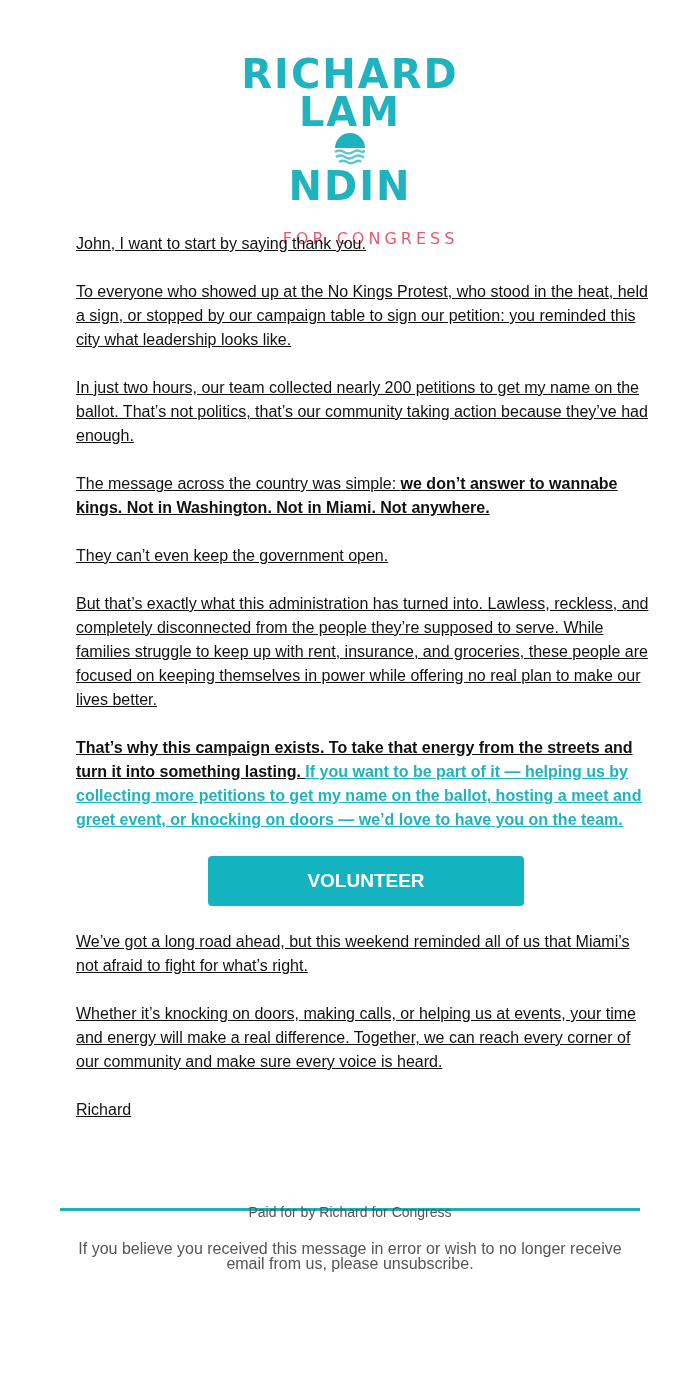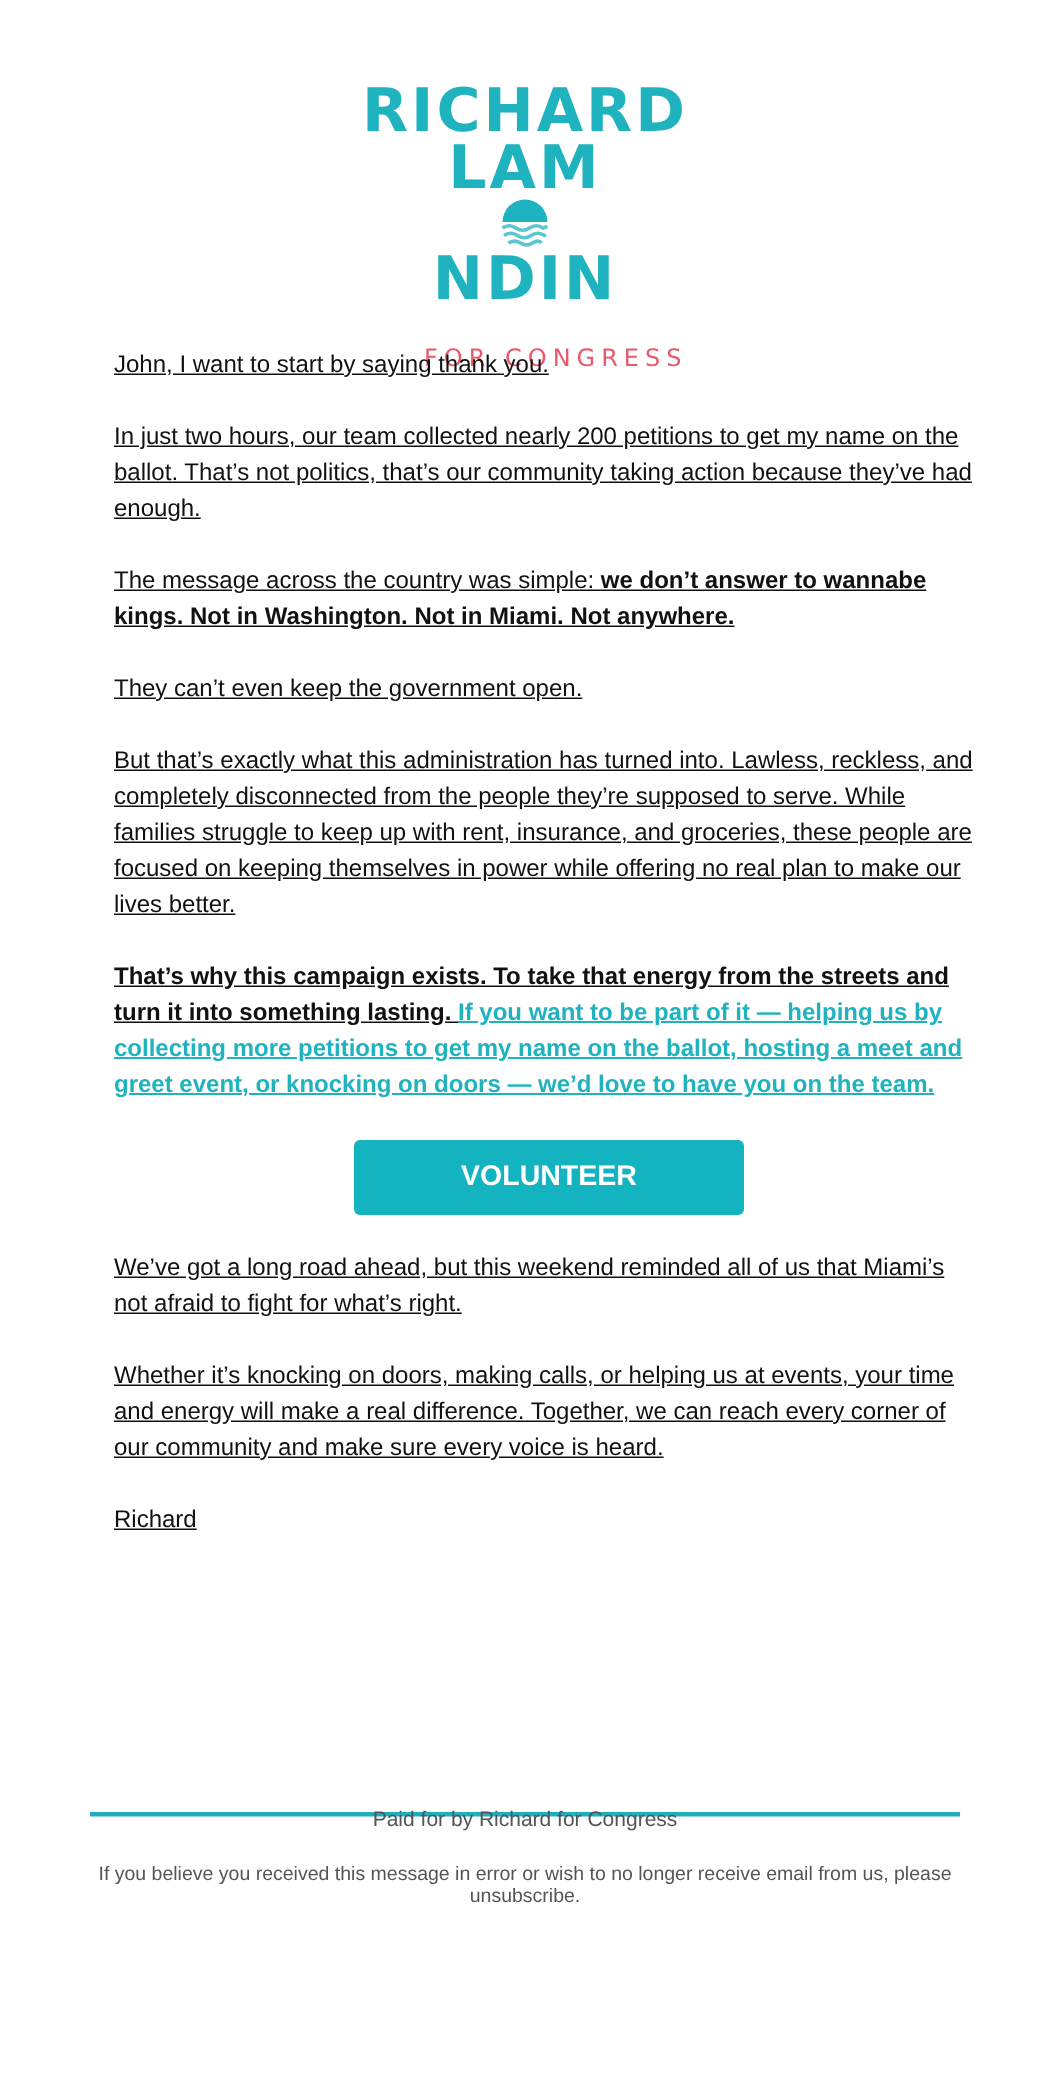--- a/index.html
+++ b/index.html
@@ -7,25 +7,25 @@
   .logo { position: absolute; left: 0; top: 55px; width: 700px; text-align: center; }
   .logo-line { font-family: "DejaVu Sans", sans-serif; font-weight: bold; color: #1fb3bf; font-size: 40px; line-height: 38px; letter-spacing: 2px; display: block; }
   .logo-line2 { display: flex; justify-content: center; align-items: center; flex-direction: column; }
   .logo-o { display: inline-block; width: 36px; height: 36px; margin: 0 1px; vertical-align: middle; }
   .logo-sub { display: block; color: #e8596b; font-family: "DejaVu Sans", sans-serif; font-size: 16px; letter-spacing: 4px; margin-top: 24px; padding-left: 41px; }
   .content { position: absolute; left: 76px; top: 232px; width: 580px; font-size: 16px; line-height: 24px; text-decoration: underline; }
   .content p { margin: 0 0 24px 0; }
   .bold { font-weight: bold; }
   .link { color: #1fb3bf; font-weight: bold; text-decoration: underline; cursor: pointer; }
   .btn-wrap { text-align: center; margin: 8px 0 24px 0; }
-  .btn { display: inline-block; width: 260px; height: 50px; line-height: 50px; background: #13b4c0; color: #ffffff; font-weight: bold; font-size: 19px; border-radius: 4px; text-align: center; cursor: pointer; }
+  .btn { display: inline-block; width: 316px; height: 50px; line-height: 50px; background: #13b4c0; color: #ffffff; font-weight: bold; font-size: 19px; border-radius: 4px; text-align: center; cursor: pointer; }
   .divider { position: absolute; left: 60px; top: 1208px; width: 580px; height: 3px; background: #20aebb; }
   .footer { position: absolute; left: 60px; top: 1204px; width: 580px; text-align: center; color: #555555; font-size: 14px; line-height: 17px; }
   .footer p { margin: 0 0 14px 0; }
-  .footer .small { font-size: 13px; line-height: 15px; margin-top: 20px; }
+  .footer .small { font-size: 16px; line-height: 15px; margin-top: 20px; }
 </style>
 </head>
 <body>
 
 <div class="logo">
   <span class="logo-line">RICHARD</span>
   <span class="logo-line logo-line2">
     <span>LAM</span>
     <svg class="logo-o" viewBox="0 0 36 36">
       <path d="M3 17 A15 15 0 0 1 33 17 Z" fill="#1fb3bf"></path>
@@ -33,20 +33,21 @@
       <path d="M4 26 Q8.5 23 13 26 T22 26 T31 26 L32 25.5" stroke="#5cc6cf" stroke-width="2.4" fill="none"></path>
       <path d="M7 31 Q11 28.5 15 31 T23 31 T29 31" stroke="#5cc6cf" stroke-width="2.4" fill="none"></path>
     </svg>
     <span>NDIN</span>
   </span>
   <span class="logo-sub">FOR CONGRESS</span>
 </div>
 
 <div class="content">
   <p>John, I want to start by saying thank you.</p>
+  <p>To everyone who showed up at the No Kings Protest, who stood in the heat, held a sign, or stopped by our campaign table to sign our petition: you reminded this city what leadership looks like.</p>
   <p>In just two hours, our team collected nearly 200 petitions to get my name on the ballot. That’s not politics, that’s our community taking action because they’ve had enough.</p>
   <p><span>The message across the country was simple: </span><span class="bold">we don’t answer to wannabe kings. Not in Washington. Not in Miami. Not anywhere.</span></p>
   <p>They can’t even keep the government open.</p>
   <p>But that’s exactly what this administration has turned into. Lawless, reckless, and completely disconnected from the people they’re supposed to serve. While families struggle to keep up with rent, insurance, and groceries, these people are focused on keeping themselves in power while offering no real plan to make our lives better.</p>
   <p><span class="bold">That’s why this campaign exists. To take that energy from the streets and turn it into something lasting. </span><a class="link">If you want to be part of it — helping us by collecting more petitions to get my name on the ballot, hosting a meet and greet event, or knocking on doors — we’d love to have you on the team.</a></p>
   <div class="btn-wrap">
     <span class="btn">VOLUNTEER</span>
   </div>
   <p>We’ve got a long road ahead, but this weekend reminded all of us that Miami’s not afraid to fight for what’s right.</p>
   <p>Whether it’s knocking on doors, making calls, or helping us at events, your time and energy will make a real difference. Together, we can reach every corner of our community and make sure every voice is heard.</p>

